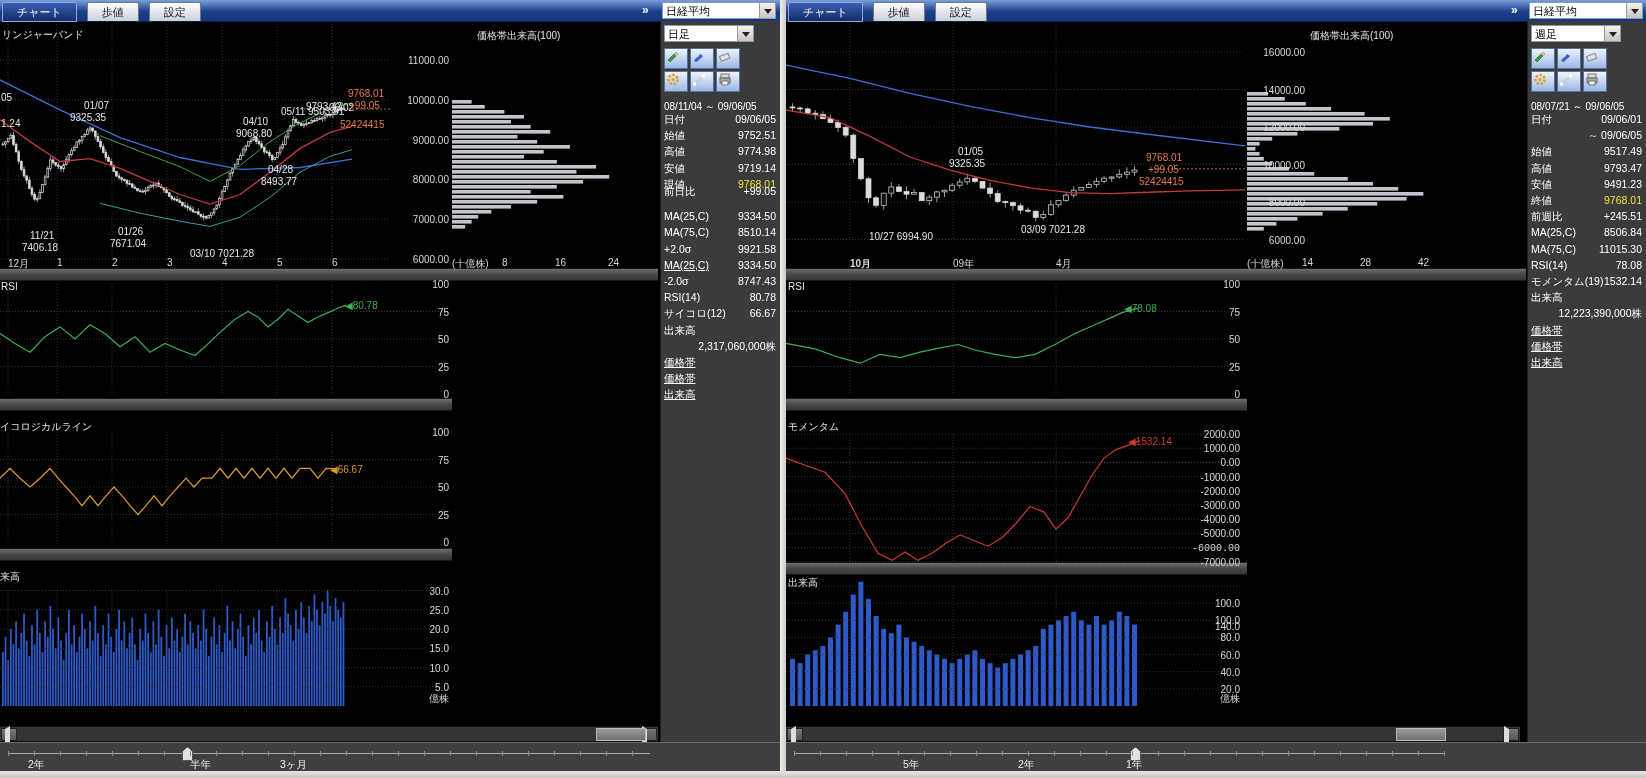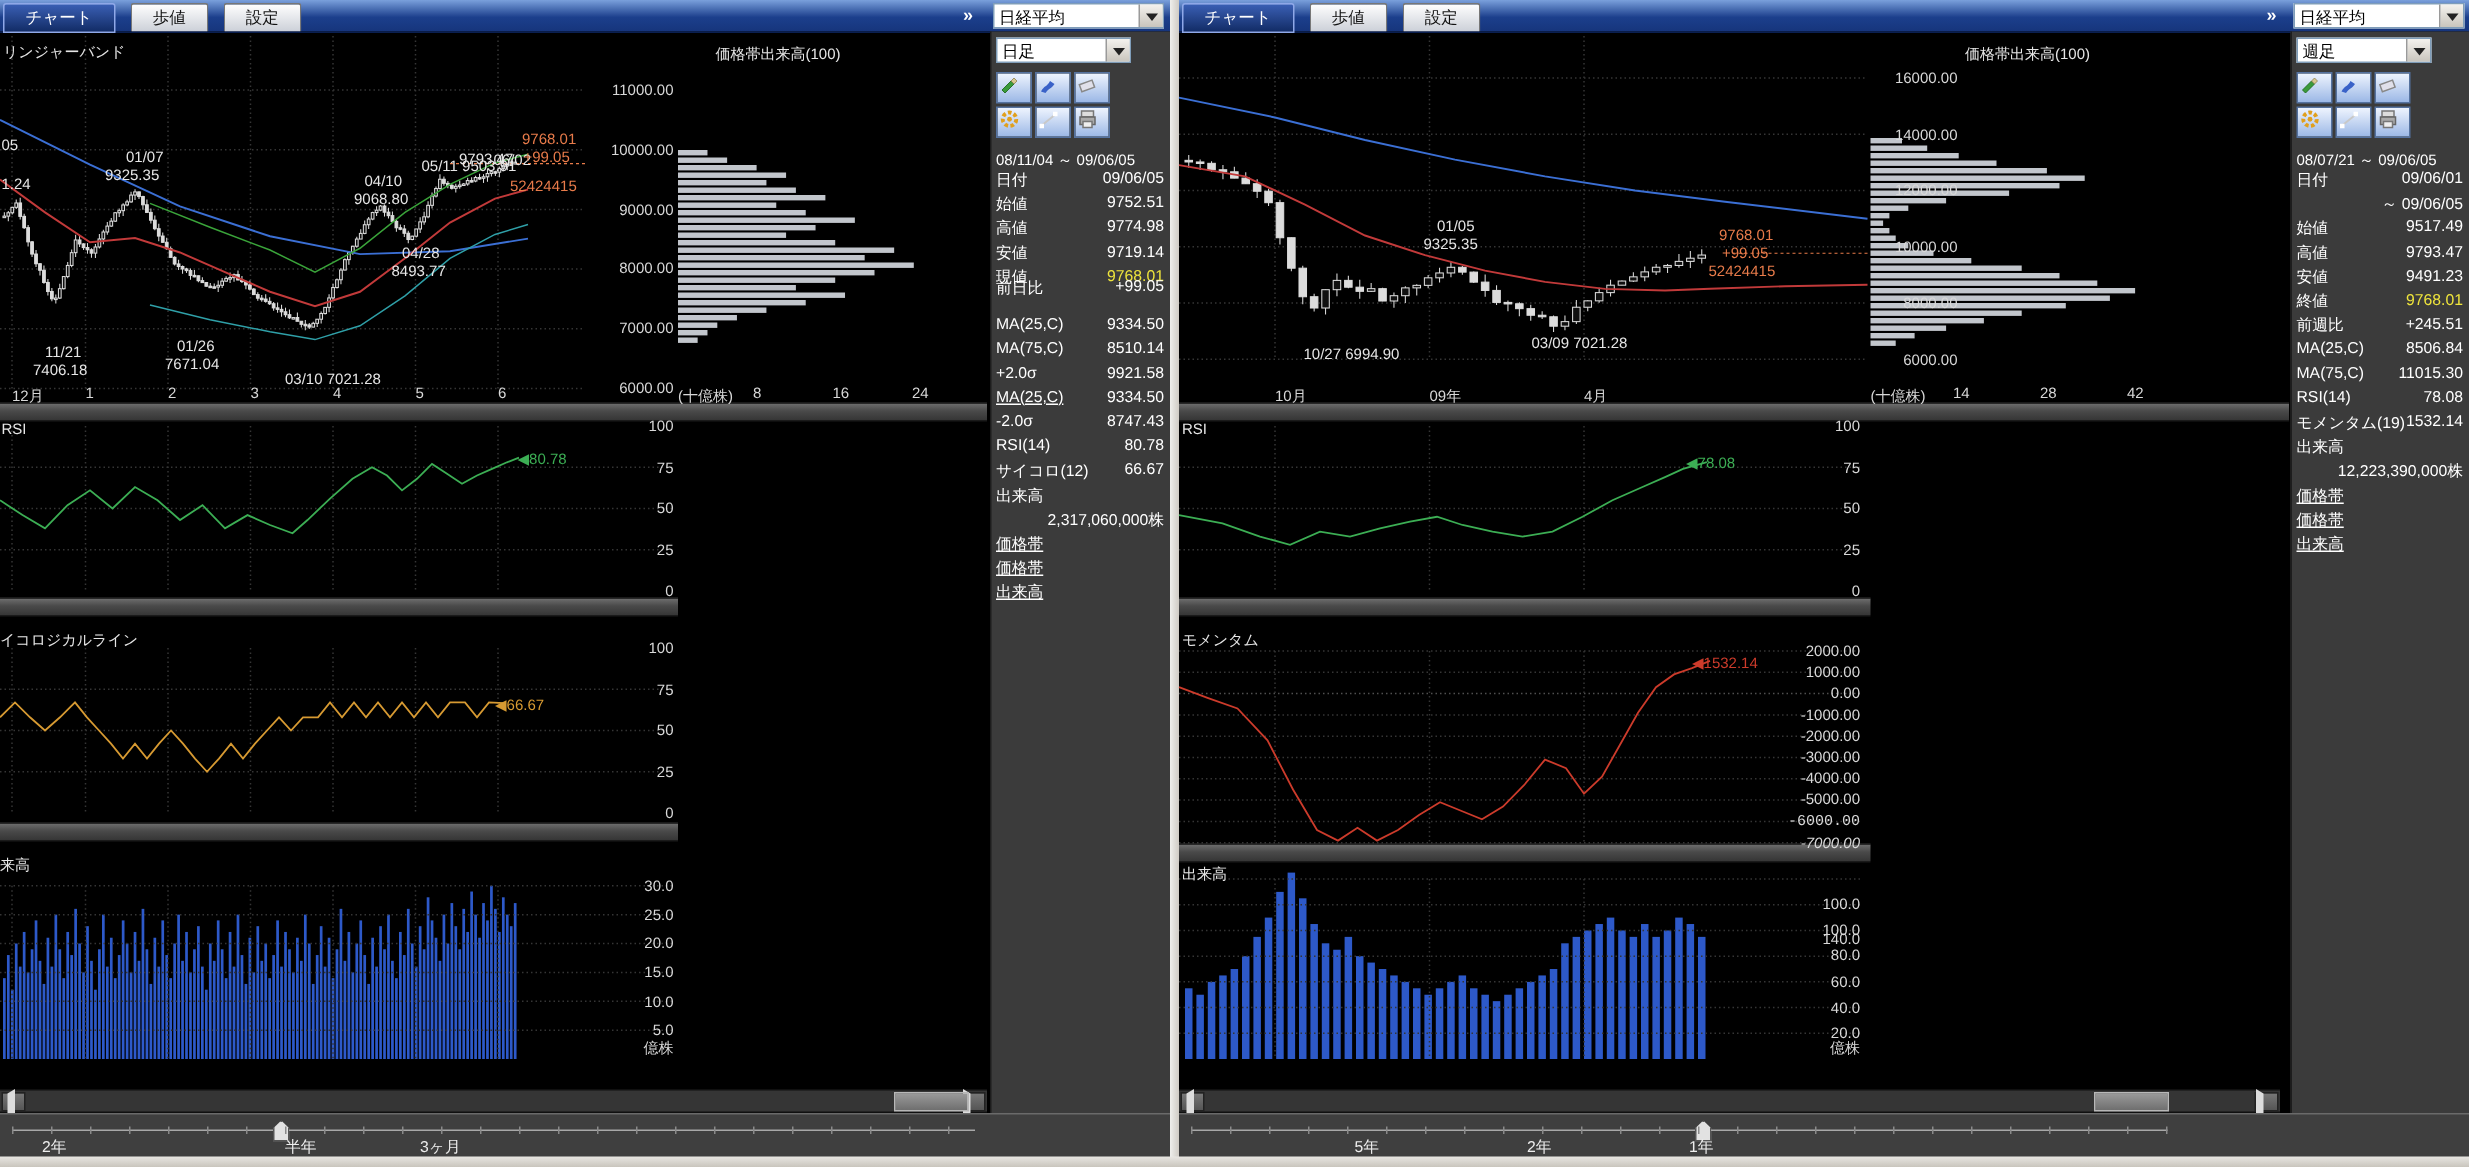--- a/index.html
+++ b/index.html
@@ -1134,21 +1134,21 @@
       <div class="rlab" style="left: 399px; top: 643.25px; color: rgb(216, 216, 216); width: 50px;">15.0</div>
       <div class="rlab" style="left: 399px; top: 662.5px; color: rgb(216, 216, 216); width: 50px;">10.0</div>
       <div class="rlab" style="left: 399px; top: 681.75px; color: rgb(216, 216, 216); width: 50px;">5.0</div>
       <div class="rlab" style="left: 399px; top: 692px; color: rgb(216, 216, 216); width: 50px;">億株</div>
       <div class="rlab" style="left: 1249px; top: 47px; color: rgb(216, 216, 216); width: 56px;">16000.00</div>
       <div class="rlab" style="left: 1249px; top: 84.5px; color: rgb(216, 216, 216); width: 56px;">14000.00</div>
       <div class="rlab" style="left: 1249px; top: 122px; color: rgb(216, 216, 216); width: 56px;">12000.00</div>
       <div class="rlab" style="left: 1249px; top: 159.5px; color: rgb(216, 216, 216); width: 56px;">10000.00</div>
       <div class="rlab" style="left: 1249px; top: 197px; color: rgb(216, 216, 216); width: 56px;">8000.00</div>
       <div class="rlab" style="left: 1249px; top: 234.5px; color: rgb(216, 216, 216); width: 56px;">6000.00</div>
-      <div class="clab" style="left: 850px; top: 257px; color: rgb(216, 216, 216);">10月</div>
+      <div class="clab" style="left: 850px; top: 257px; color: rgb(216, 216, 216); font-weight: bold;">10月</div>
       <div class="clab" style="left: 953px; top: 257px; color: rgb(216, 216, 216);">09年</div>
       <div class="clab" style="left: 1056px; top: 257px; color: rgb(216, 216, 216);">4月</div>
       <div class="clab" style="left: 958px; top: 146px; color: rgb(230, 230, 230);">01/05</div>
       <div class="clab" style="left: 949px; top: 158px; color: rgb(230, 230, 230);">9325.35</div>
       <div class="clab" style="left: 869px; top: 231px; color: rgb(230, 230, 230);">10/27 6994.90</div>
       <div class="clab" style="left: 1021px; top: 224px; color: rgb(230, 230, 230);">03/09 7021.28</div>
       <div class="clab" style="left: 1146px; top: 152px; color: rgb(232, 123, 74);">9768.01</div>
       <div class="clab" style="left: 1148px; top: 164px; color: rgb(232, 123, 74);">+99.05</div>
       <div class="clab" style="left: 1139px; top: 176px; color: rgb(232, 123, 74);">52424415</div>
       <div class="clab" style="left: 1247px; top: 257px; color: rgb(216, 216, 216);">(十億株)</div>
@@ -1163,21 +1163,21 @@
       <div class="clab" style="left: 1124px; top: 303.112px; color: rgb(60, 174, 84);">◀78.08</div>
       <div class="rlab" style="left: 1188px; top: 429px; color: rgb(216, 216, 216); width: 52px;">2000.00</div>
       <div class="rlab" style="left: 1188px; top: 443.2px; color: rgb(216, 216, 216); width: 52px;">1000.00</div>
       <div class="rlab" style="left: 1188px; top: 457.4px; color: rgb(216, 216, 216); width: 52px;">0.00</div>
       <div class="rlab" style="left: 1188px; top: 471.6px; color: rgb(216, 216, 216); width: 52px;">-1000.00</div>
       <div class="rlab" style="left: 1188px; top: 485.8px; color: rgb(216, 216, 216); width: 52px;">-2000.00</div>
       <div class="rlab" style="left: 1188px; top: 500px; color: rgb(216, 216, 216); width: 52px;">-3000.00</div>
       <div class="rlab" style="left: 1188px; top: 514.2px; color: rgb(216, 216, 216); width: 52px;">-4000.00</div>
       <div class="rlab" style="left: 1188px; top: 528.4px; color: rgb(216, 216, 216); width: 52px;">-5000.00</div>
       <div class="rlab" style="left: 1188px; top: 542.6px; color: rgb(216, 216, 216); width: 52px; font-family: Liberation Mono, monospace;">-6000.00</div>
-      <div class="rlab" style="left: 1188px; top: 556.8px; color: rgb(216, 216, 216); width: 52px; font-style: italic;">-7000.00</div>
+      <div class="rlab" style="left: 1188px; top: 556.8px; color: rgb(216, 216, 216); width: 52px;">-7000.00</div>
       <div class="clab" style="left: 1128px; top: 435.644px; color: rgb(204, 59, 43);">◀1532.14</div>
       <div class="rlab" style="left: 1188px; top: 581.02px; color: rgb(216, 216, 216); width: 52px; margin-top: 40px;">140.0</div>
       <div class="rlab" style="left: 1188px; top: 598.16px; color: rgb(216, 216, 216); width: 52px;">100.0</div>
       <div class="rlab" style="left: 1188px; top: 615.3px; color: rgb(216, 216, 216); width: 52px;">100.0</div>
       <div class="rlab" style="left: 1188px; top: 632.44px; color: rgb(216, 216, 216); width: 52px;">80.0</div>
       <div class="rlab" style="left: 1188px; top: 649.58px; color: rgb(216, 216, 216); width: 52px;">60.0</div>
       <div class="rlab" style="left: 1188px; top: 666.72px; color: rgb(216, 216, 216); width: 52px;">40.0</div>
       <div class="rlab" style="left: 1188px; top: 683.86px; color: rgb(216, 216, 216); width: 52px;">20.0</div>
       <div class="rlab" style="left: 1188px; top: 692px; color: rgb(216, 216, 216); width: 52px;">億株</div>
     </div>

